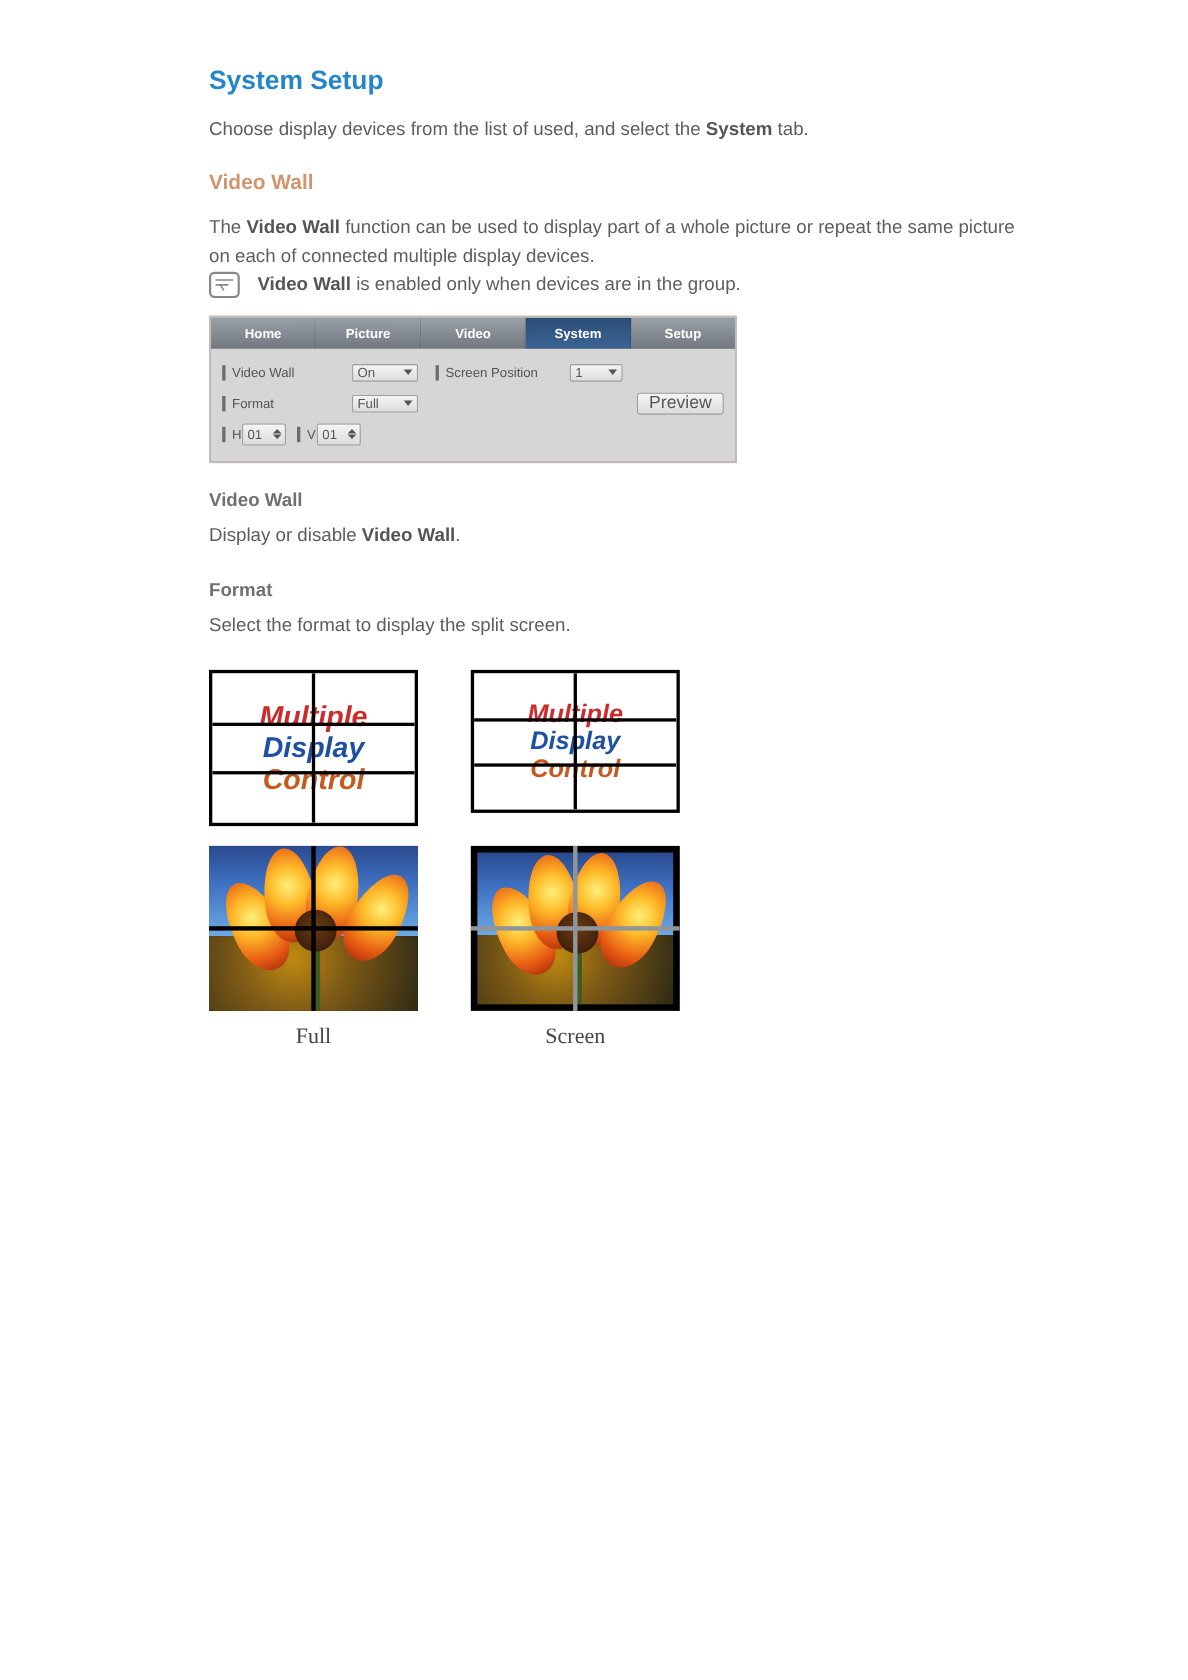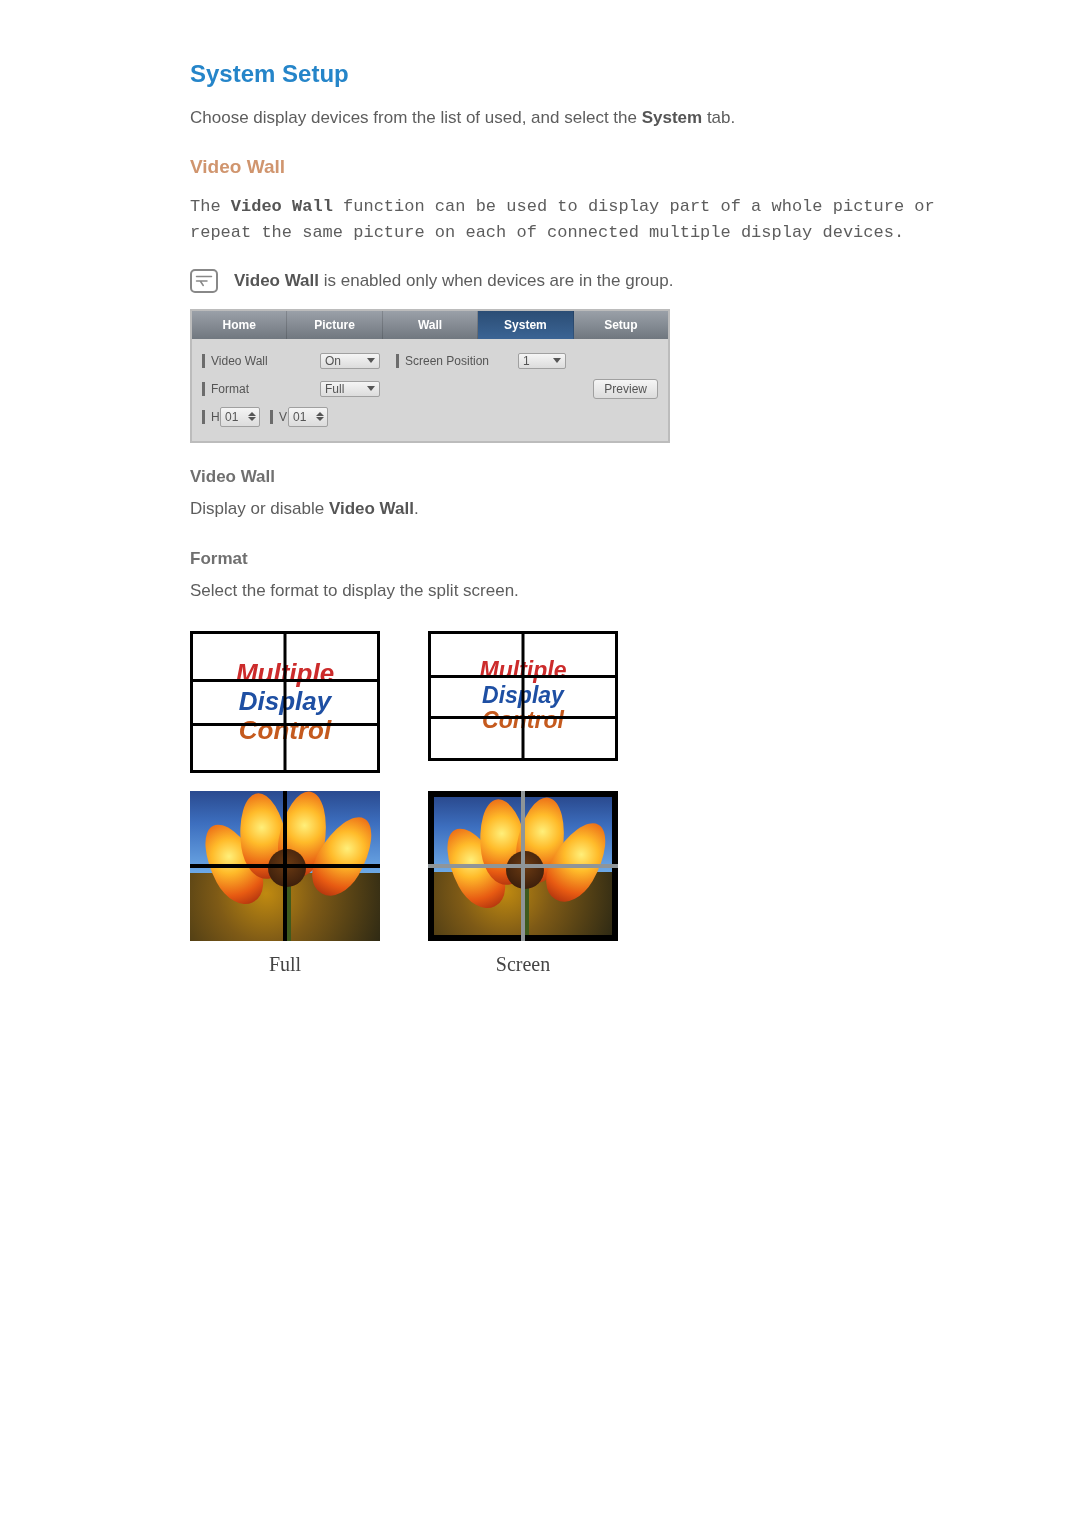--- a/index.html
+++ b/index.html
@@ -27,22 +27,20 @@
     .intro strong { color: #555; font-weight: bold; }
     h2 {
       color: #d0956e;
       font-size: 19px;
       font-weight: bold;
       margin-bottom: 16px;
     }
     .desc {
       font-size: 17px;
       line-height: 1.55;
-      margin-bottom: 22px;
-      font-family: Liberation Mono, monospace;
     }
     .desc strong { color: #555; font-weight: bold; }
     .note-row {
       display: flex;
       align-items: center;
       gap: 16px;
       margin-bottom: 16px;
     }
     .note-icon {
       width: 28px;
@@ -157,21 +155,21 @@
     .spin-down {
       width:0;height:0;border-left:4px solid transparent;border-right:4px solid transparent;border-top:4px solid #555;margin:0 auto;
     }
     .plabel-sp { width: 122px; display:flex; align-items:center; }
     .btn-preview {
       height: 20px;
       padding: 0 10px;
       background: linear-gradient(#f5f5f5,#dcdcdc);
       border: 1px solid #a0a0a0;
       border-radius: 3px;
-      font-size: 12px;
+      font-size: 16px;
       color: #555;
       display: inline-flex;
       align-items: center;
     }
     .tiny-label { width: 18px; display:inline-flex; align-items:center; }
 
     h3 {
       color: #707070;
       font-size: 17px;
       font-weight: bold;
@@ -302,21 +300,21 @@
     </div>
     <div class="note-text">
       <strong>Video Wall</strong><span> is enabled only when devices are in the group.</span>
     </div>
   </div>
 
   <div class="ui-panel">
     <div class="tabs-row">
       <div class="tab">Home</div>
       <div class="tab">Picture</div>
-      <div class="tab">Wall</div>
+      <div class="tab">Video</div>
       <div class="tab active">System</div>
       <div class="tab">Setup</div>
     </div>
     <div class="panel-body">
       <div class="prow">
         <div class="plabel">
             <span class="ind"></span>
             <span>Video Wall</span>
           </div>
         <div class="field">

